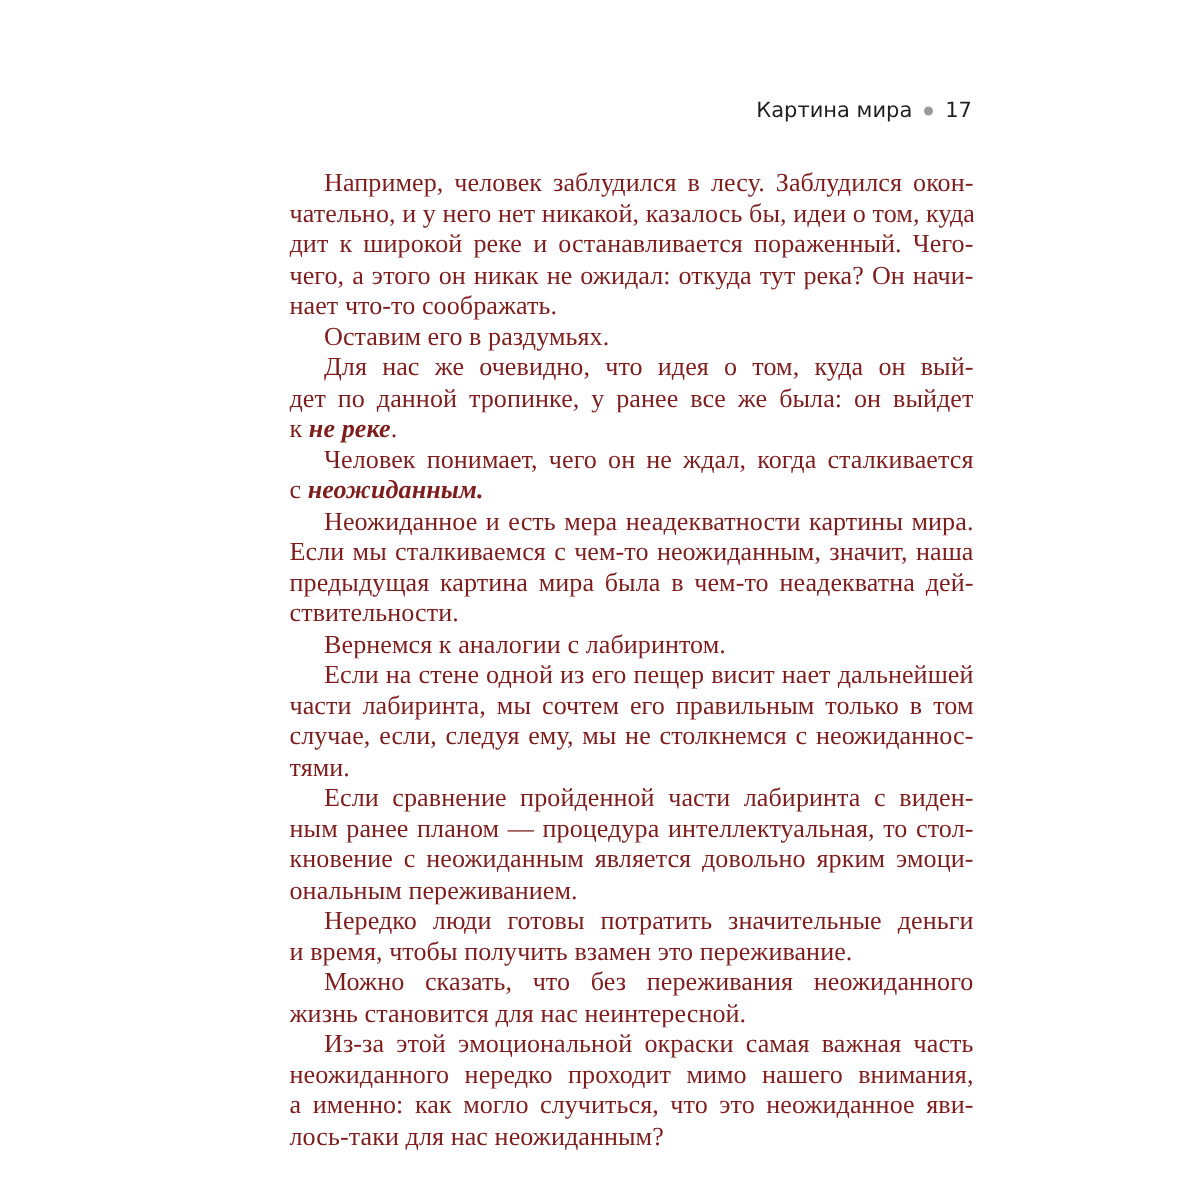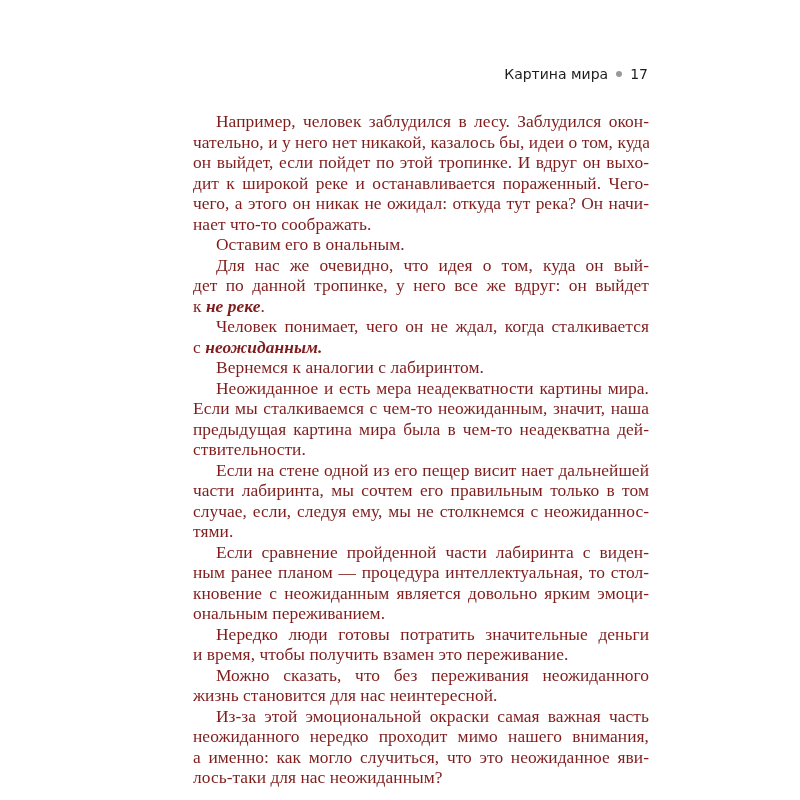--- a/index.html
+++ b/index.html
@@ -32,45 +32,44 @@
   <div class="running-head">
     <span>Картина мира</span>
     <span class="dot"></span>
     <span>17</span>
   </div>
 
   <div class="body-text" id="body-text">
       <div>
         <div class="line indent">Например, человек заблудился в лесу. Заблудился окон-</div>
         <div class="line">чательно, и у него нет никакой, казалось бы, идеи о том, куда</div>
-        <div class="line">он выйдет, если пойдет по этой тропинке. И вдруг он выхо-</div>
         <div class="line">дит к широкой реке и останавливается пораженный. Чего-</div>
         <div class="line">чего, а этого он никак не ожидал: откуда тут река? Он начи-</div>
         <div class="line last">нает что-то соображать.</div>
       </div>
       <div>
-        <div class="line indent last">Оставим его в ональным.</div>
+        <div class="line indent last">Оставим его в раздумьях.</div>
       </div>
       <div>
         <div class="line indent">Для нас же очевидно, что идея о том, куда он вый-</div>
-        <div class="line">дет по данной тропинке, у него все же вдруг: он выйдет</div>
+        <div class="line">дет по данной тропинке, у ранее все же была: он выйдет</div>
         <div class="line last"><span>к </span><em>не реке</em><span>.</span></div>
       </div>
       <div>
         <div class="line indent">Человек понимает, чего он не ждал, когда сталкивается</div>
         <div class="line last"><span>с </span><em>неожиданным.</em><span></span></div>
       </div>
       <div>
-        <div class="line indent last">Вернемся к аналогии с лабиринтом.</div>
-      </div>
-      <div>
         <div class="line indent">Неожиданное и есть мера неадекватности картины мира.</div>
         <div class="line">Если мы сталкиваемся с чем-то неожиданным, значит, наша</div>
         <div class="line">предыдущая картина мира была в чем-то неадекватна дей-</div>
         <div class="line last">ствительности.</div>
+      </div>
+      <div>
+        <div class="line indent last">Вернемся к аналогии с лабиринтом.</div>
       </div>
       <div>
         <div class="line indent">Если на стене одной из его пещер висит нает дальнейшей</div>
         <div class="line">части лабиринта, мы сочтем его правильным только в том</div>
         <div class="line">случае, если, следуя ему, мы не столкнемся с неожиданнос-</div>
         <div class="line last">тями.</div>
       </div>
       <div>
         <div class="line indent">Если сравнение пройденной части лабиринта с виден-</div>
         <div class="line">ным ранее планом — процедура интеллектуальная, то стол-</div>

